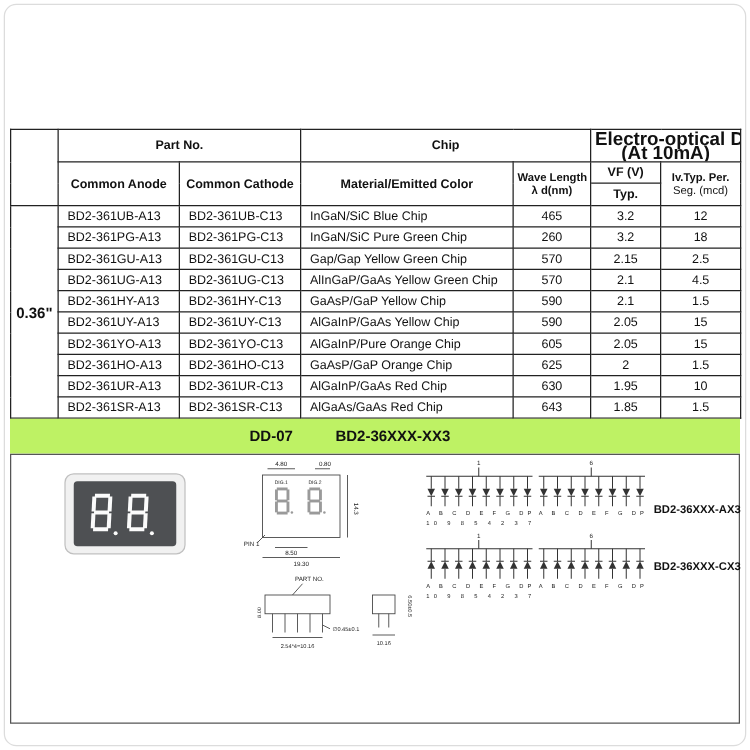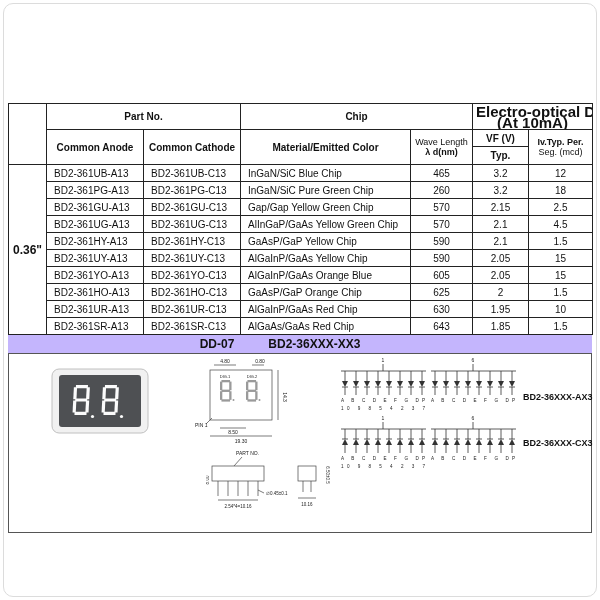--- a/index.html
+++ b/index.html
@@ -22,27 +22,27 @@
   .h1 { height:26px; font-size:11px; }
   .two-line { line-height:11px; font-size:15px; }
   .sub { font-size:9px; line-height:10px; }
   .vf-top { height:17px; font-size:9.5px; }
   .vf-bot { height:18px; font-size:9.5px; }
   .spec tbody td { height:17px; }
   td.size-cell { font-weight:bold; font-size:12px; }
   td.left { text-align:left; padding-left:7px;margin-top:38px; }
 
   .graybar {
-    width:584px; height:18px; background:#c4b5fd; margin-top:0;
+    width:584px; height:28px; background:#bef264; margin-top:0;
     display:flex; align-items:center; justify-content:center;
   }
   .graybar .inner { display:flex; gap:34px; transform:translateX(-20px); font-weight:bold; font-size:12px; }
 
   .diagram-box {
-    position:relative; width:584px; height:180px; border:1px solid #555; background:#fff;
+    position:relative; width:584px; height:216px; border:1px solid #555; background:#fff;
   }
   .abs { position:absolute; }
   svg text { font-family:"Liberation Sans", sans-serif; fill:#222; }
   .schem-label { position:absolute; font-weight:bold; font-size:9px; white-space:nowrap; }
 </style>
 </head>
 <body>
 
 <div class="frame"></div>
 
@@ -68,21 +68,21 @@
         <th class="h1" colspan="2">
           <div class="two-line">Electro-optical Data</div>
           <div class="two-line">(At 10mA)</div>
         </th>
       </tr>
       <tr>
         <th rowspan="2">Common Anode</th>
         <th rowspan="2">Common Cathode</th>
         <th rowspan="2">Material/Emitted Color</th>
         <th rowspan="2">
-          <div class="sub" style="font-weight:normal">Wave Length</div>
+          <div class="sub" style="font-weight:bold">Wave Length</div>
           <div class="sub">λ d(nm)</div>
         </th>
         <th class="vf-top">VF (V)</th>
         <th rowspan="2">
           <div class="sub" style="font-weight:bold">Iv.Typ. Per.</div>
           <div class="sub" style="font-weight:normal">Seg. (mcd)</div>
         </th>
       </tr>
       <tr>
         <th class="vf-bot">Typ.</th>
@@ -134,21 +134,21 @@
         <td class="left">BD2-361UY-A13</td>
         <td class="left">BD2-361UY-C13</td>
         <td class="left">AlGaInP/GaAs Yellow  Chip</td>
         <td>590</td>
         <td>2.05</td>
         <td>15</td>
       </tr>
       <tr>
         <td class="left">BD2-361YO-A13</td>
         <td class="left">BD2-361YO-C13</td>
-        <td class="left">AlGaInP/GaAs Orange  Blue</td>
+        <td class="left">AlGaInP/Pure Orange  Chip</td>
         <td>605</td>
         <td>2.05</td>
         <td>15</td>
       </tr>
       <tr>
         <td class="left">BD2-361HO-A13</td>
         <td class="left">BD2-361HO-C13</td>
         <td class="left">GaAsP/GaP Orange  Chip</td>
         <td>625</td>
         <td>2</td>

